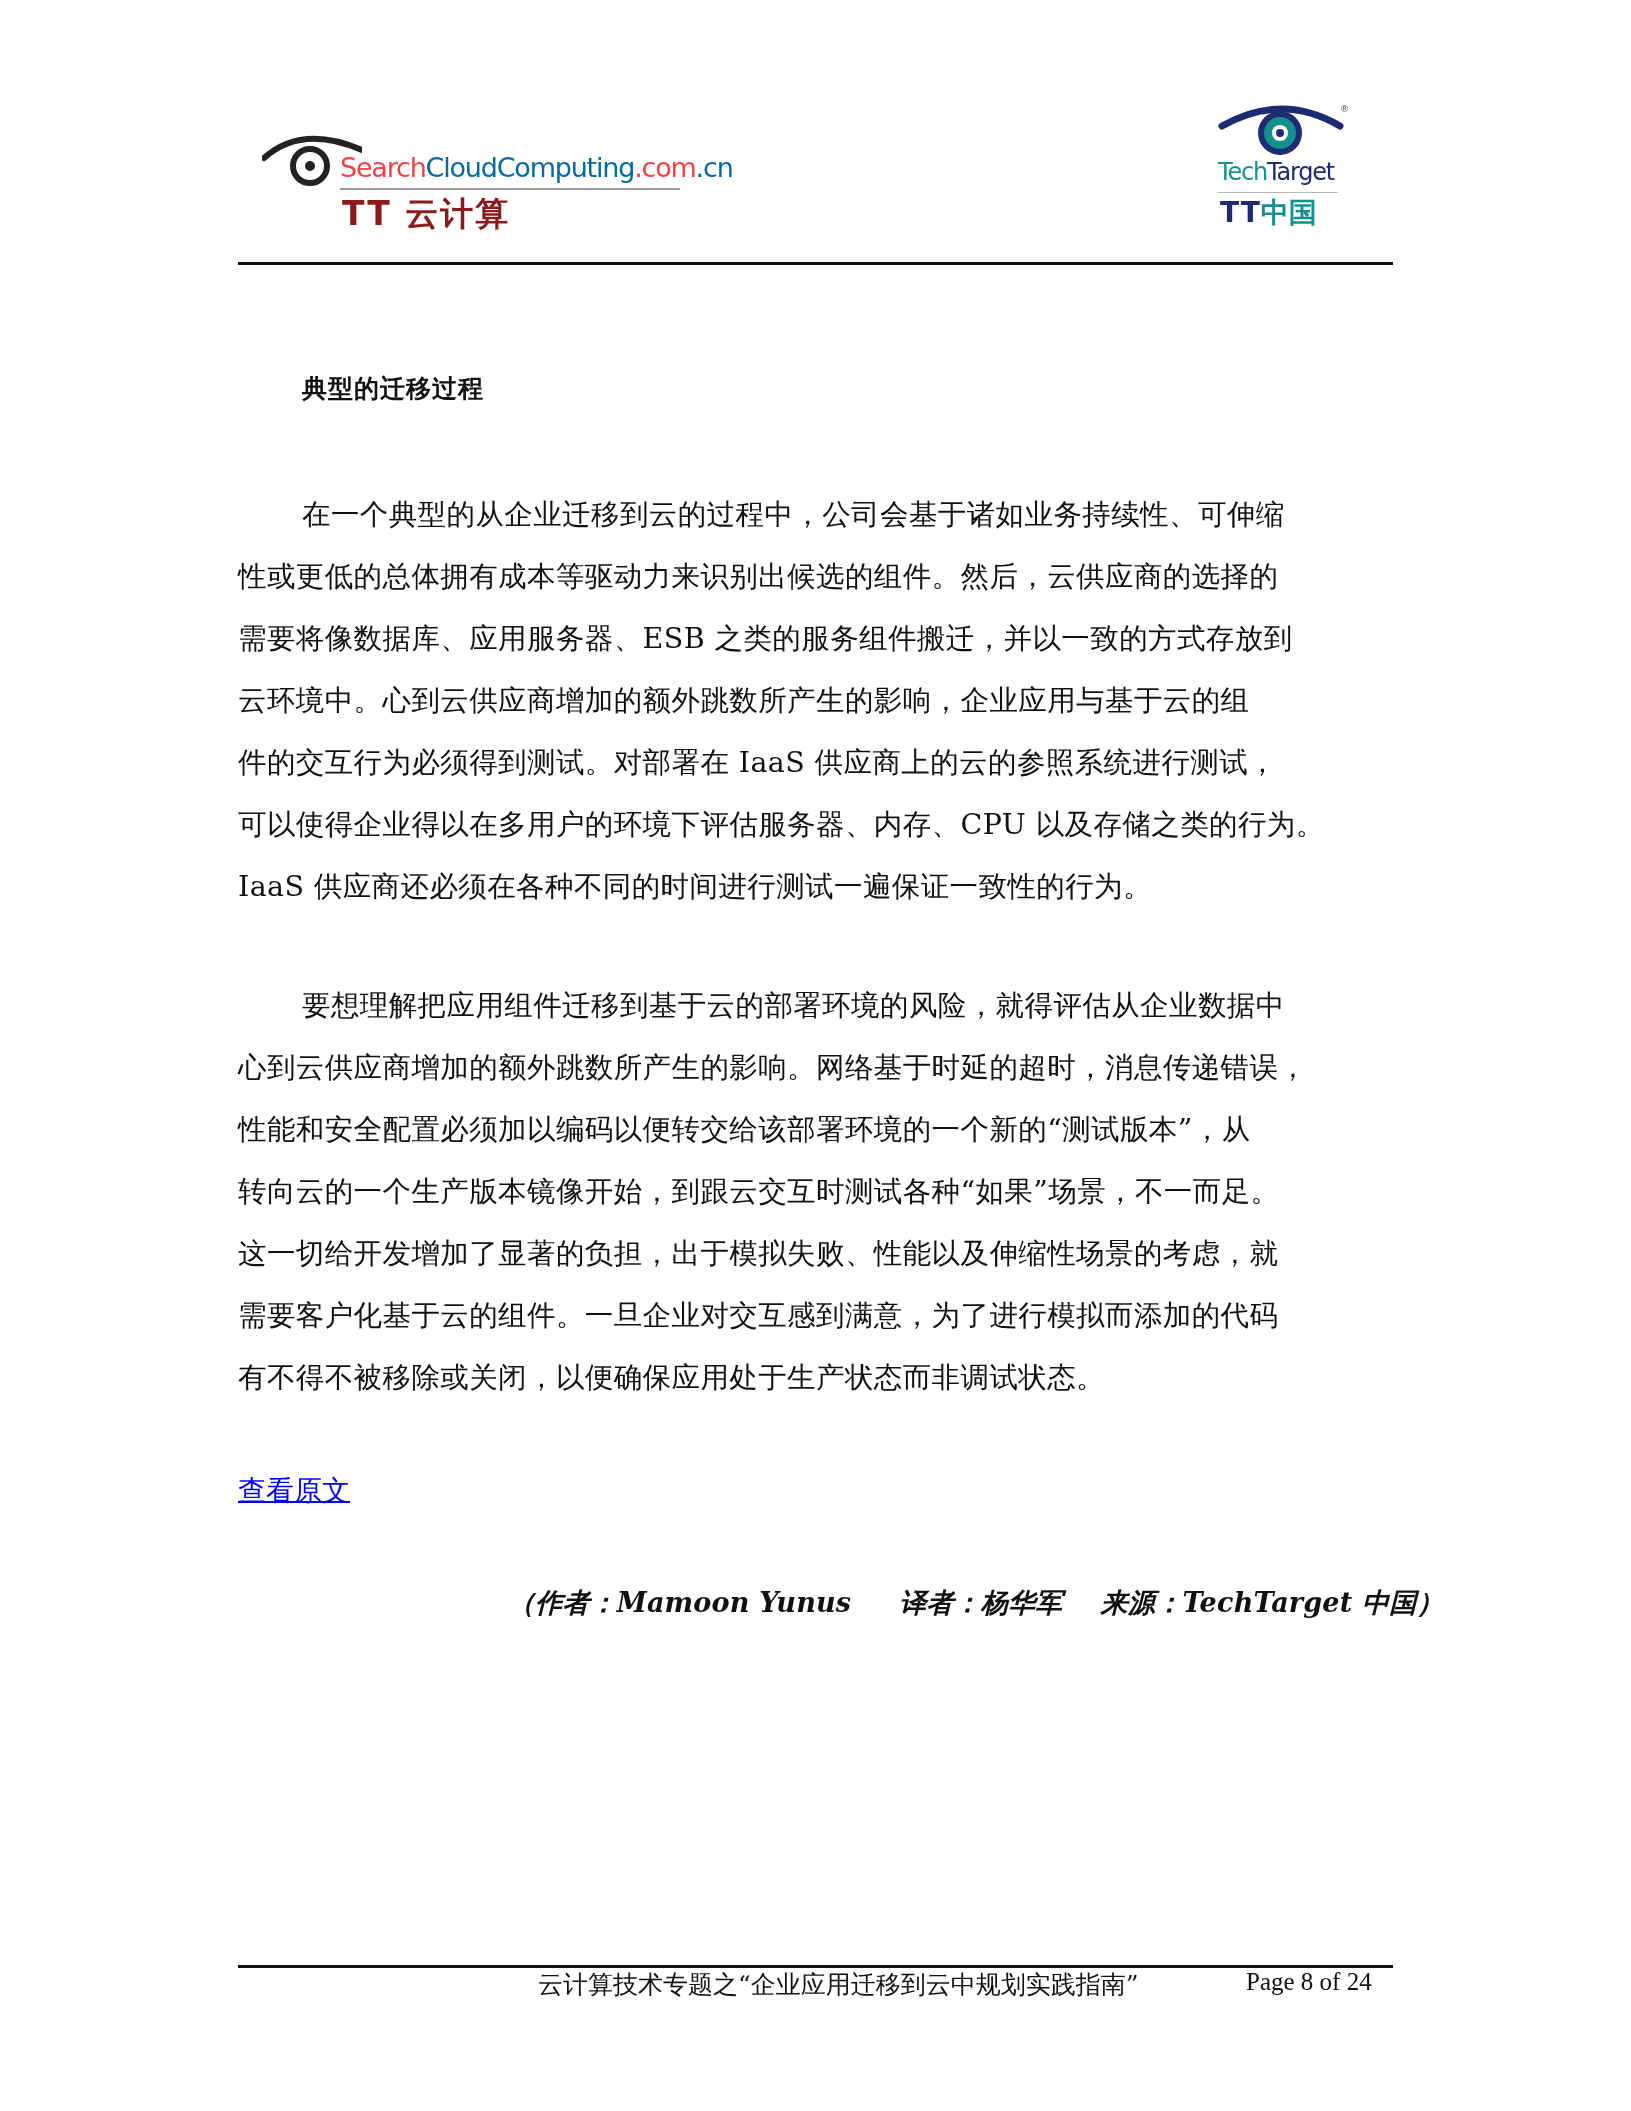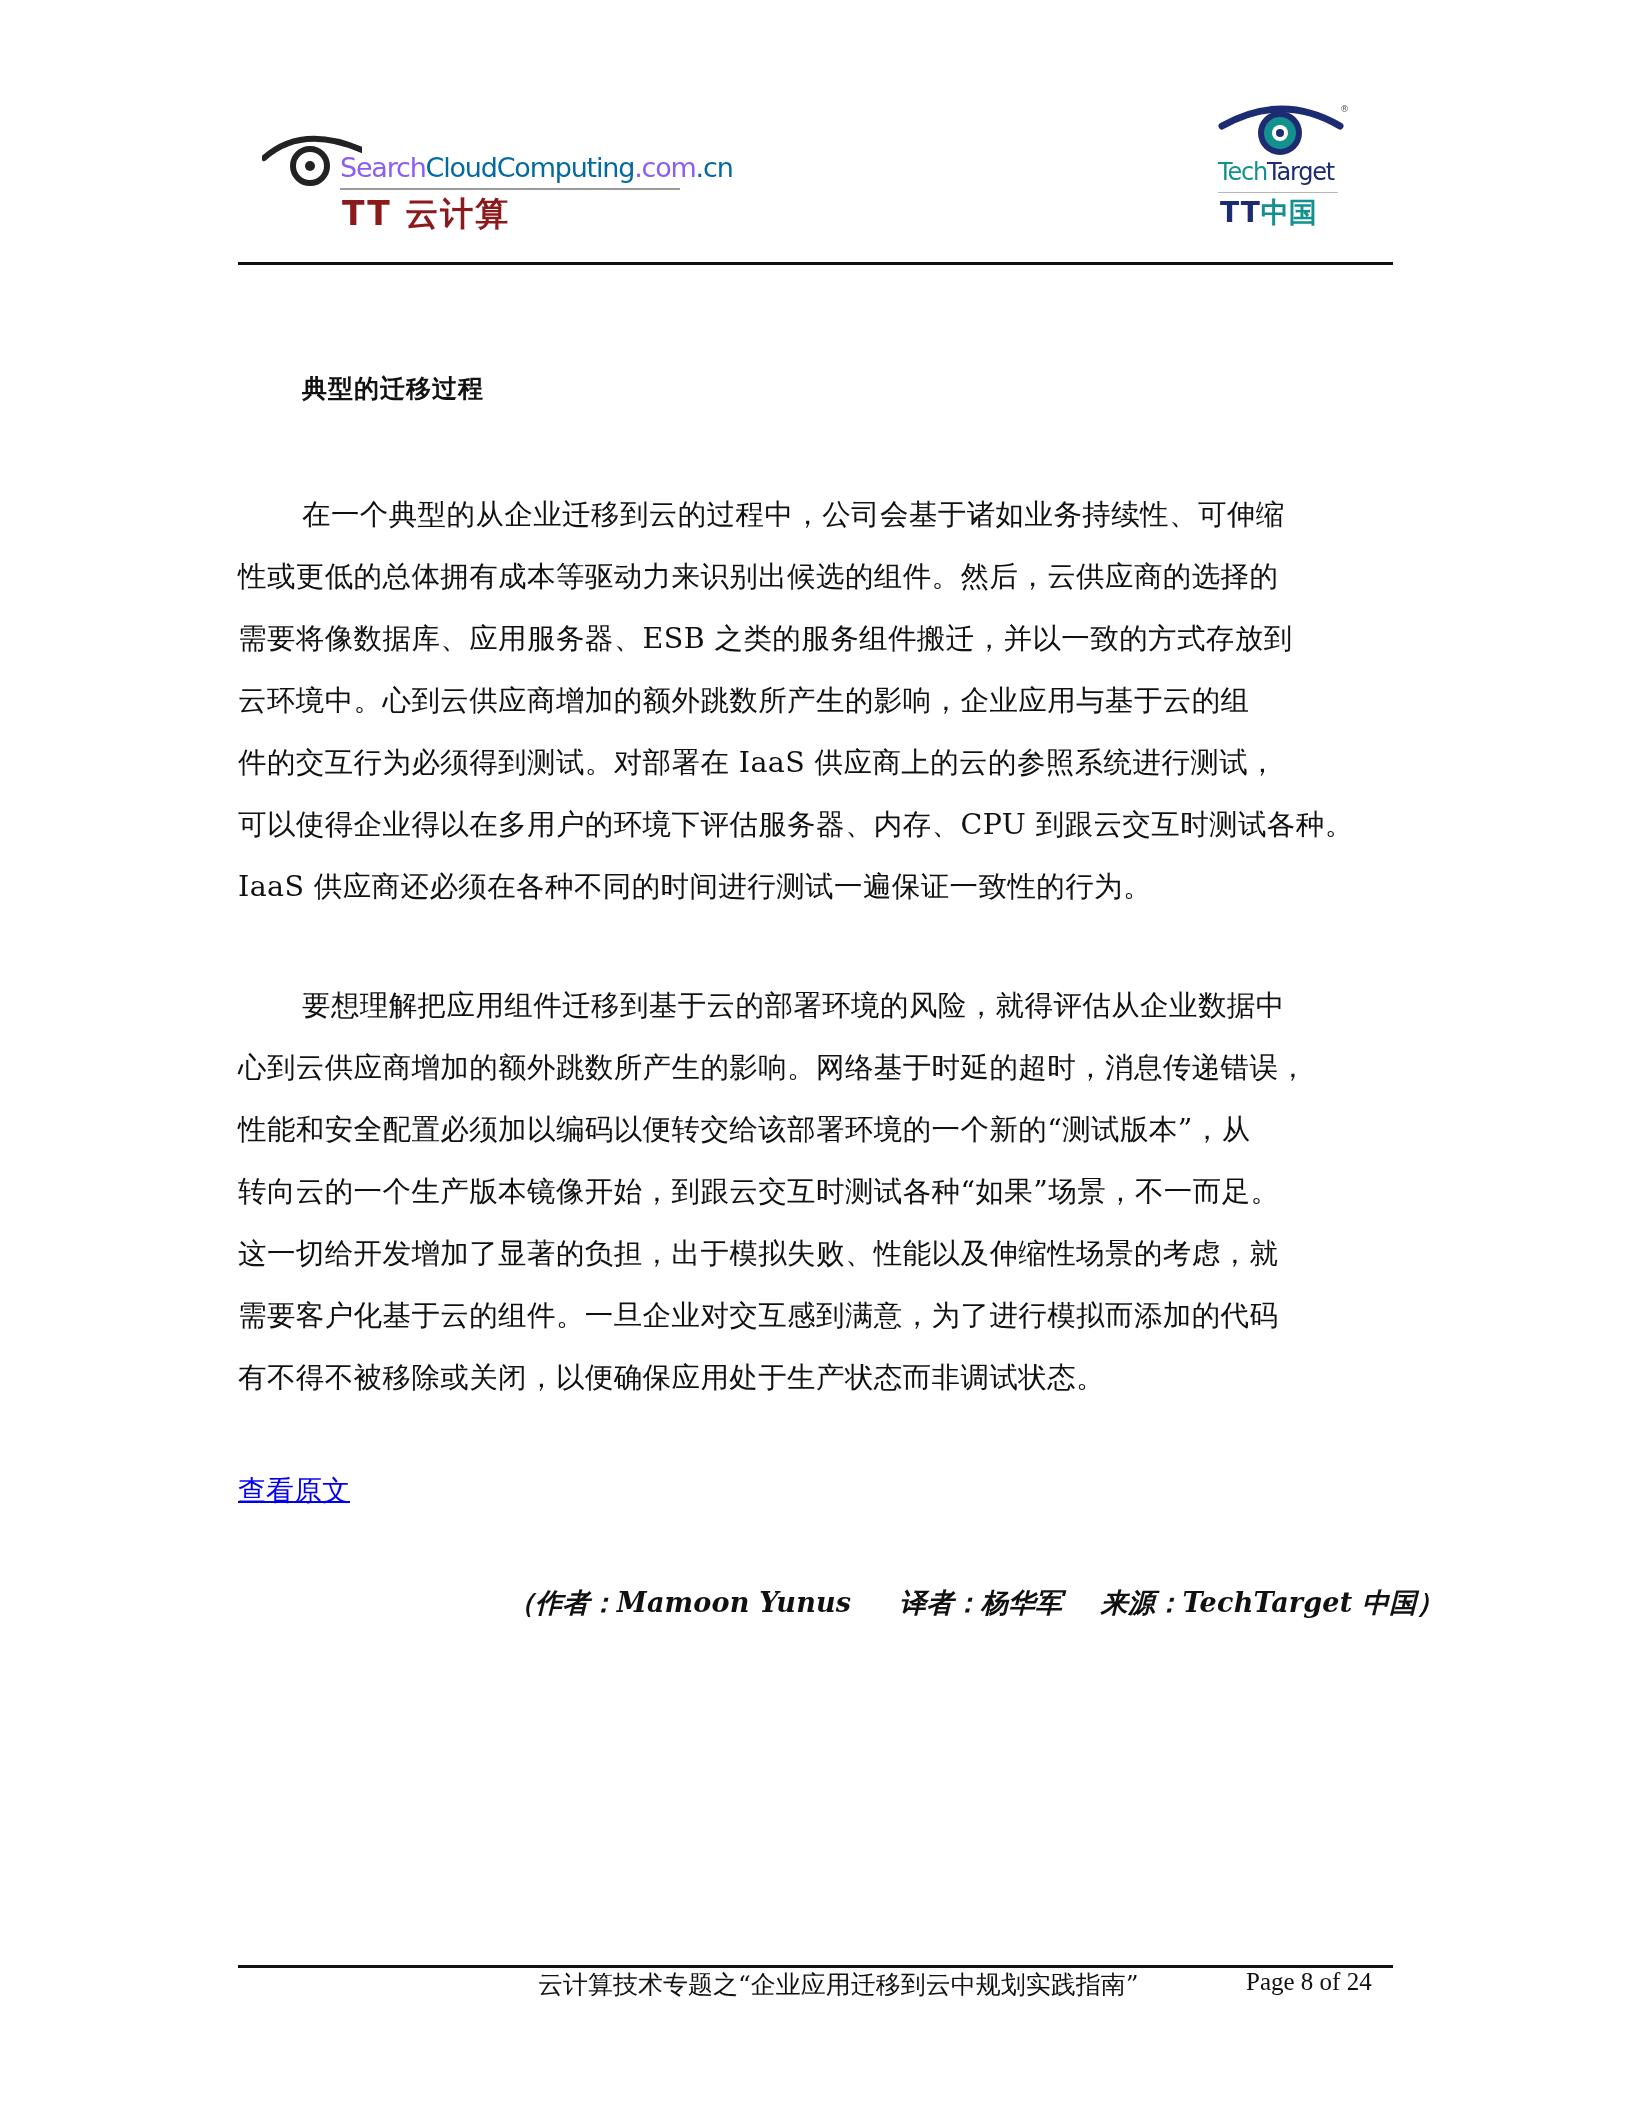--- a/index.html
+++ b/index.html
@@ -4,21 +4,21 @@
 <style>
   html, body { margin: 0; padding: 0; background: #ffffff; }
   body { width: 1631px; height: 2111px; position: relative; overflow: hidden;
          font-family: "DejaVu Serif", "Liberation Serif", serif; color: #111; }
 
   
   .logo-left { position: absolute; left: 262px; top: 128px; width: 420px; height: 106px; }
   .logo-left .eye { position: absolute; left: 0; top: 0; }
   .logo-left .site { position: absolute; left: 78px; top: 24px; font-family: "DejaVu Sans", sans-serif;
                      font-size: 27px; letter-spacing: -1.2px; white-space: nowrap; }
-  .logo-left .site .grey { color: #8b5cf6; }
+  .logo-left .site .grey { color: #ef4444; }
   .logo-left .site .red { color: #0369a1; }
   .logo-left .site-rule { position: absolute; left: 78px; top: 60px; width: 340px; height: 2px; background: #9a9a9a; }
   .logo-left .tt { position: absolute; left: 80px; top: 64px; font-family: "DejaVu Sans", sans-serif;
                    font-weight: bold; font-size: 33px; color: #8b1a1d; letter-spacing: 2px; white-space: nowrap; }
 
   .logo-right { position: absolute; left: 1212px; top: 100px; width: 140px; height: 135px; }
   .logo-right .tt-word { position: absolute; left: 6px; top: 58px; font-family: "DejaVu Sans", sans-serif;
                          font-size: 24px; letter-spacing: -1.2px; white-space: nowrap; }
   .logo-right .tt-word .teal { color: #14918e; }
   .logo-right .tt-word .navy { color: #1d2b73; }
@@ -83,21 +83,21 @@
 <div class="rule top"></div>
 
 <div class="heading">典型的迁移过程</div>
 
 <div class="para para1">
   <span class="line indent">在一个典型的从企业迁移到云的过程中，公司会基于诸如业务持续性、可伸缩</span>
   <span class="line">性或更低的总体拥有成本等驱动力来识别出候选的组件。然后，云供应商的选择的</span>
   <span class="line">需要将像数据库、应用服务器、ESB 之类的服务组件搬迁，并以一致的方式存放到</span>
   <span class="line">云环境中。心到云供应商增加的额外跳数所产生的影响，企业应用与基于云的组</span>
   <span class="line">件的交互行为必须得到测试。对部署在 IaaS 供应商上的云的参照系统进行测试，</span>
-  <span class="line">可以使得企业得以在多用户的环境下评估服务器、内存、CPU 到跟云交互时测试各种。</span>
+  <span class="line">可以使得企业得以在多用户的环境下评估服务器、内存、CPU 以及存储之类的行为。</span>
   <span class="line">IaaS 供应商还必须在各种不同的时间进行测试一遍保证一致性的行为。</span>
 </div>
 
 <div class="para para2">
   <span class="line indent">要想理解把应用组件迁移到基于云的部署环境的风险，就得评估从企业数据中</span>
   <span class="line">心到云供应商增加的额外跳数所产生的影响。网络基于时延的超时，消息传递错误，</span>
   <span class="line">性能和安全配置必须加以编码以便转交给该部署环境的一个新的“测试版本”，从</span>
   <span class="line">转向云的一个生产版本镜像开始，到跟云交互时测试各种“如果”场景，不一而足。</span>
   <span class="line">这一切给开发增加了显著的负担，出于模拟失败、性能以及伸缩性场景的考虑，就</span>
   <span class="line">需要客户化基于云的组件。一旦企业对交互感到满意，为了进行模拟而添加的代码</span>

